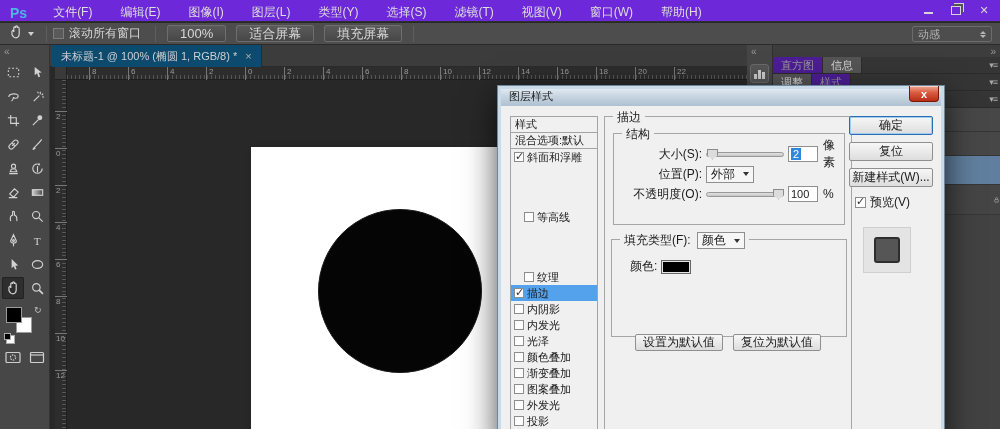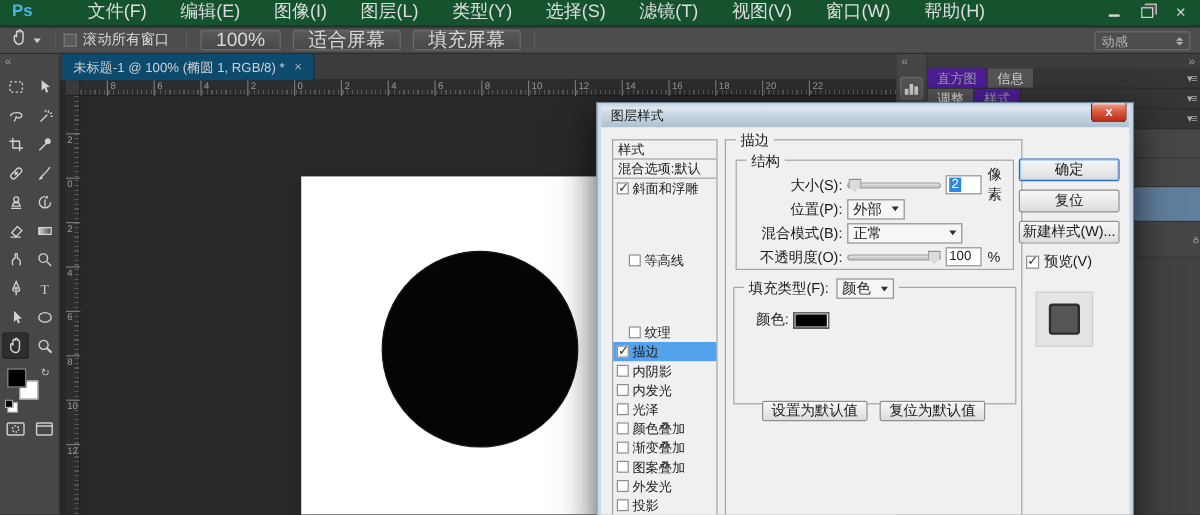--- a/index.html
+++ b/index.html
@@ -1,39 +1,39 @@
 <!DOCTYPE html>
 <html><head>
 <meta charset="utf-8">
 <style>
   * { margin:0; padding:0; box-sizing:border-box; }
   html,body { width:1000px; height:429px; background:#282828; }
   body { font-family:"Liberation Sans","DejaVu Sans",sans-serif; }
   .app { position:relative; width:1000px; height:429px; overflow:hidden; background:#282828; }
 
   
-  .menubar { position:absolute; left:0; top:0; width:1000px; height:22px; background:#14532d; display:flex; align-items:flex-start; border-bottom:1px solid #2f2f2f;gap:20px; }
+  .menubar { position:absolute; left:0; top:0; width:1000px; height:22px; background:#6d28d9; display:flex; align-items:flex-end; border-bottom:1px solid #2f2f2f; }
   .ps-logo { color:#4db6e8; font-weight:bold; font-size:14px; padding:0 12px 0 10px; letter-spacing:0; }
   .menu-items { display:flex; }
-  .menu-item { color:#dedede; font-size:15px; padding:0 14px; cursor:default; }
+  .menu-item { color:#dedede; font-size:12px; padding:0 14px; cursor:default; }
   .win-controls { position:absolute; right:6px; top:3px; display:flex; gap:8px; }
   .wc { width:20px; height:14px; display:flex; align-items:center; justify-content:center; color:#d6d6d6; font-size:11px; }
   .wc-min::after { content:""; width:9px; height:2px; background:#d6d6d6; margin-top:6px; }
   .wc-restore::after { content:""; width:8px; height:7px; border:1px solid #d6d6d6; box-shadow:2px -2px 0 -0px #535353, 3px -3px 0 0px #d6d6d6; }
 
   
   .optionsbar { position:absolute; left:0; top:23px; width:1000px; height:22px; background:#4d4d4d; display:flex; align-items:center; border-bottom:1px solid #2b2b2b; }
   .opt-hand { margin-left:8px; }
   .caret-down { width:0; height:0; border-left:3px solid transparent; border-right:3px solid transparent; border-top:4px solid #cfcfcf; margin:0 6px 0 4px; }
   .vsep { width:1px; height:16px; background:#3a3a3a; border-right:1px solid #5f5f5f; margin:0 6px; }
   .cb { width:11px; height:11px; background:#fff; border:1px solid #8d8d8d; display:inline-block; position:relative; flex:none; }
   .cb.dark { background:#5a5a5a; border-color:#7c7c7c; }
   .cb.checked::after { content:"✓"; position:absolute; top:-3px; left:0; font-size:11px; color:#333; }
   .opt-label { color:#d8d8d8; font-size:12px; margin:0 8px 0 5px; }
-  .dark-btn { background:linear-gradient(#5a5a5a,#474747); border:1px solid #6e6e6e; border-radius:2px; color:#d8d8d8; font-size:16px; padding:1px 12px; margin:0 5px; height:17px; display:flex; align-items:center; }
+  .dark-btn { background:linear-gradient(#5a5a5a,#474747); border:1px solid #6e6e6e; border-radius:2px; color:#d8d8d8; font-size:13px; padding:1px 12px; margin:0 5px; height:17px; display:flex; align-items:center; }
   .workspace { position:absolute; right:8px; top:3px; width:80px; height:16px; border:1px solid #6c6c6c; border-radius:2px; color:#b5b5b5; font-size:11px; display:flex; align-items:center; justify-content:space-between; padding:0 5px; }
   .updown { display:flex; flex-direction:column; gap:1px; }
   .updown i { display:block; width:0; height:0; border-left:3px solid transparent; border-right:3px solid transparent; }
   .updown i.u { border-bottom:3px solid #b5b5b5; }
   .updown i.d { border-top:3px solid #b5b5b5; }
 
   
   .tools { position:absolute; left:0; top:45px; width:50px; height:384px; background:#474747; border-right:1px solid #333; }
   .tools .collapse { color:#9a9a9a; font-size:10px; padding:1px 4px; display:block; }
   .tool-grid { display:grid; grid-template-columns:22px 22px; gap:2px 2px; padding:3px 2px; }
@@ -111,21 +111,21 @@
   .dd { display:inline-flex; align-items:center; justify-content:space-between; background:#f6f6f6; border:1px solid #8f8f8f; height:17px; padding:0 4px; font-size:12px; gap:8px; }
   .dd .dcaret { width:0; height:0; border-left:3px solid transparent; border-right:3px solid transparent; border-top:4px solid #333; }
   .fill-box { left:6px; top:122px; width:236px; height:98px; }
   .fill-legend { display:flex; align-items:center; gap:6px; }
   .color-row { position:absolute; left:18px; top:18px; display:flex; align-items:center; gap:4px; }
   .color-swatch { width:30px; height:14px; background:#000; border:1px solid #666; box-shadow:0 0 0 1px #e5e5e5 inset; }
   .default-btns { position:absolute; left:103px; top:224px; width:248px; display:flex; justify-content:center; gap:10px; }
   .wbtn { background:linear-gradient(#f7f7f7,#ddd); border:1px solid #8f8f8f; border-radius:2px; font-size:12px; display:flex; align-items:center; justify-content:center; color:#1a1a1a; }
   .def-btn { width:88px; height:17px; }
 
-  .right-col { position:absolute; right:8px; top:22px; width:84px; }
+  .right-col { position:absolute; right:8px; top:6px; width:84px; }
   .big-btn { width:84px; height:19px; margin-bottom:7px; }
   .big-btn.focused { border:1px solid #2a6db5; box-shadow:0 0 0 1px #9ecdf0 inset; }
   .preview-row { display:flex; align-items:center; gap:4px; margin:3px 0 16px 6px; font-size:12px; }
   .thumb-wrap { width:48px; height:46px; margin-left:14px; background:#e4e4e4; border:1px solid #cfcfcf; display:flex; align-items:center; justify-content:center; }
   .thumb-sq { width:26px; height:26px; background:#565656; border:2px solid #2e2e2e; border-radius:3px; }
 </style>
 </head>
 <body>
 
 <div class="app">
@@ -488,27 +488,20 @@
               <span class="unit">像素</span>
             </div>
             <div class="row">
               <span class="lab">位置(P):</span>
               <span class="dd" style="width:48px">
                   <span>外部</span>
                   <span class="dcaret"></span>
                 </span>
             </div>
             <div class="row">
-              <span class="lab">混合模式(B):</span>
-              <span class="dd" style="width:96px">
-                  <span>正常</span>
-                  <span class="dcaret"></span>
-                </span>
-            </div>
-            <div class="row">
               <span class="lab">不透明度(O):</span>
               <span class="slider">
                   <span class="track"></span>
                   <span class="thumb" style="right:0"></span>
                 </span>
               <span class="num">100</span>
               <span class="unit">%</span>
             </div>
           </div>
         </div>

